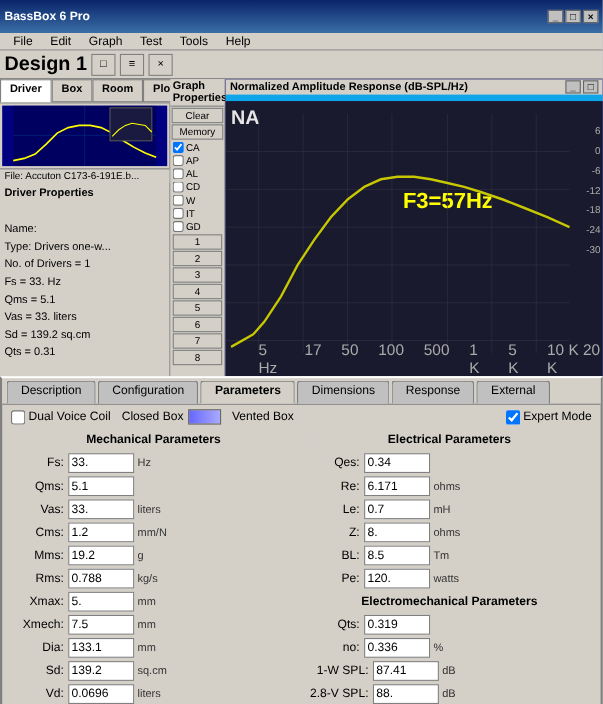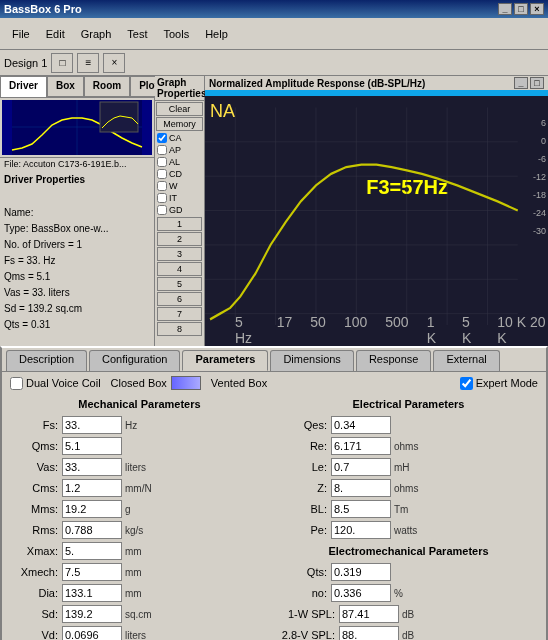--- a/index.html
+++ b/index.html
@@ -9,21 +9,21 @@
       background: #c0c0c0;
       width: 548px;
       height: 640px;
       overflow: hidden;
     }
 
     
     .title-bar {
       background: linear-gradient(to bottom, #0a246a, #3a6ea5);
       color: white;
-      height: 18px;
+      height: 30px;
       display: flex;
       align-items: center;
       justify-content: space-between;
       padding: 0 4px;
       font-size: 11px;
       font-weight: bold;
     }
     .title-bar-buttons {
       display: flex;
       gap: 2px;
@@ -37,21 +37,21 @@
       display: flex;
       align-items: center;
       justify-content: center;
       cursor: pointer;
       color: black;
     }
 
     
     .menu-bar {
       background: #d4d0c8;
-      height: 32px;
+      height: 16px;
       display: flex;
       align-items: center;
       padding: 0 4px;
       border-bottom: 1px solid #808080;
     }
     .menu-item {
       padding: 2px 8px;
       font-size: 11px;
       cursor: pointer;
     }
@@ -60,22 +60,22 @@
     .toolbar {
       background: #d4d0c8;
       height: 26px;
       display: flex;
       align-items: center;
       padding: 2px 4px;
       border-bottom: 1px solid #808080;
       gap: 4px;
     }
     .toolbar-label {
-      font-weight: normal;
-      font-size: 11px;
+      font-weight: bold;
+      font-size: 18px;
     }
     .toolbar-btn {
       background: #d4d0c8;
       border: 1px solid #808080;
       width: 22px;
       height: 20px;
       font-size: 10px;
       cursor: pointer;
       display: flex;
       align-items: center;
@@ -205,23 +205,23 @@
       justify-content: space-between;
       align-items: center;
     }
     .graph-inner {
       background: #1a1a2e;
       width: 100%;
       height: calc(100% - 18px);
       position: relative;
     }
     .graph-na-label {
-      color: #fde047;
+      color: #e5e5e5;
       font-size: 18px;
-      font-weight: normal;
+      font-weight: bold;
       position: absolute;
       top: 5px;
       left: 5px;
     }
     .graph-f3-label {
       color: #ffff00;
       font-size: 20px;
       font-weight: bold;
       position: absolute;
       top: 80px;
@@ -425,21 +425,21 @@
         <rect x="88" y="2" width="38" height="30" fill="#1a1a40" stroke="#555"></rect>
         <polyline points="90,28 96,22 102,18 108,16 120,18 126,24" fill="none" stroke="#ffff00" stroke-width="1"></polyline>
       </svg>
     </div>
 
     <div class="file-label">File: Accuton C173-6-191E.b...</div>
 
     <div class="driver-props">
       <div class="prop-title">Driver Properties</div>
       <div class="prop-row">Name:</div>
-      <div class="prop-row">Type: BassBox one-w...</div>
+      <div class="prop-row">Type: Drivers one-w...</div>
       <div class="prop-row">No. of Drivers = 1</div>
       <div class="prop-row">Fs = 33. Hz</div>
       <div class="prop-row">Qms = 5.1</div>
       <div class="prop-row">Vas = 33. liters</div>
       <div class="prop-row">Sd = 139.2 sq.cm</div>
       <div class="prop-row">Qts = 0.31</div>
     </div>
   </div>
 
   <div class="graph-props">

